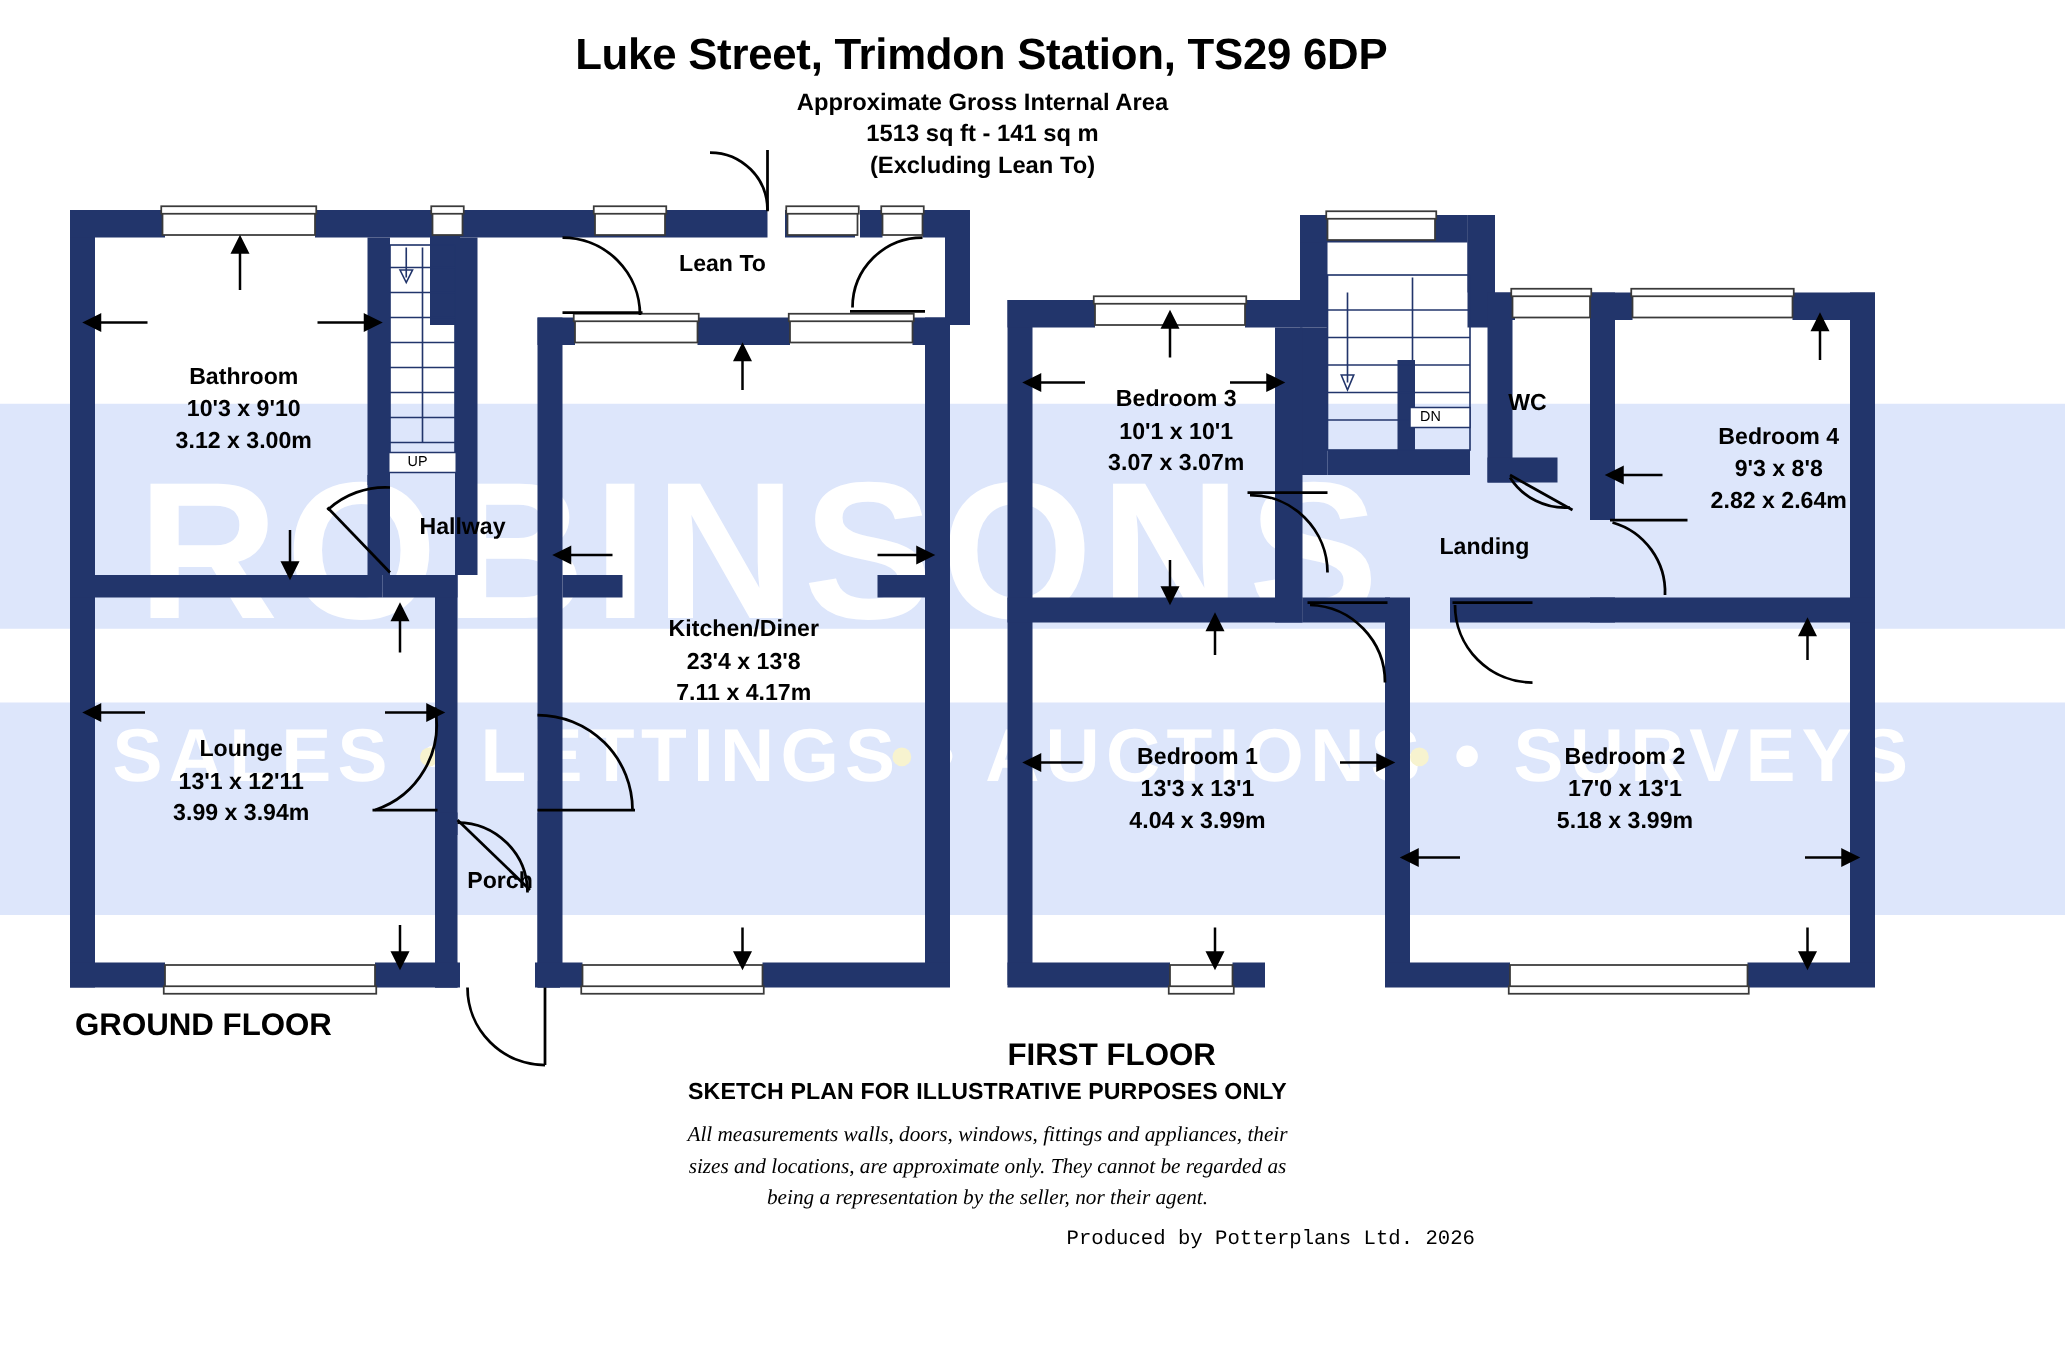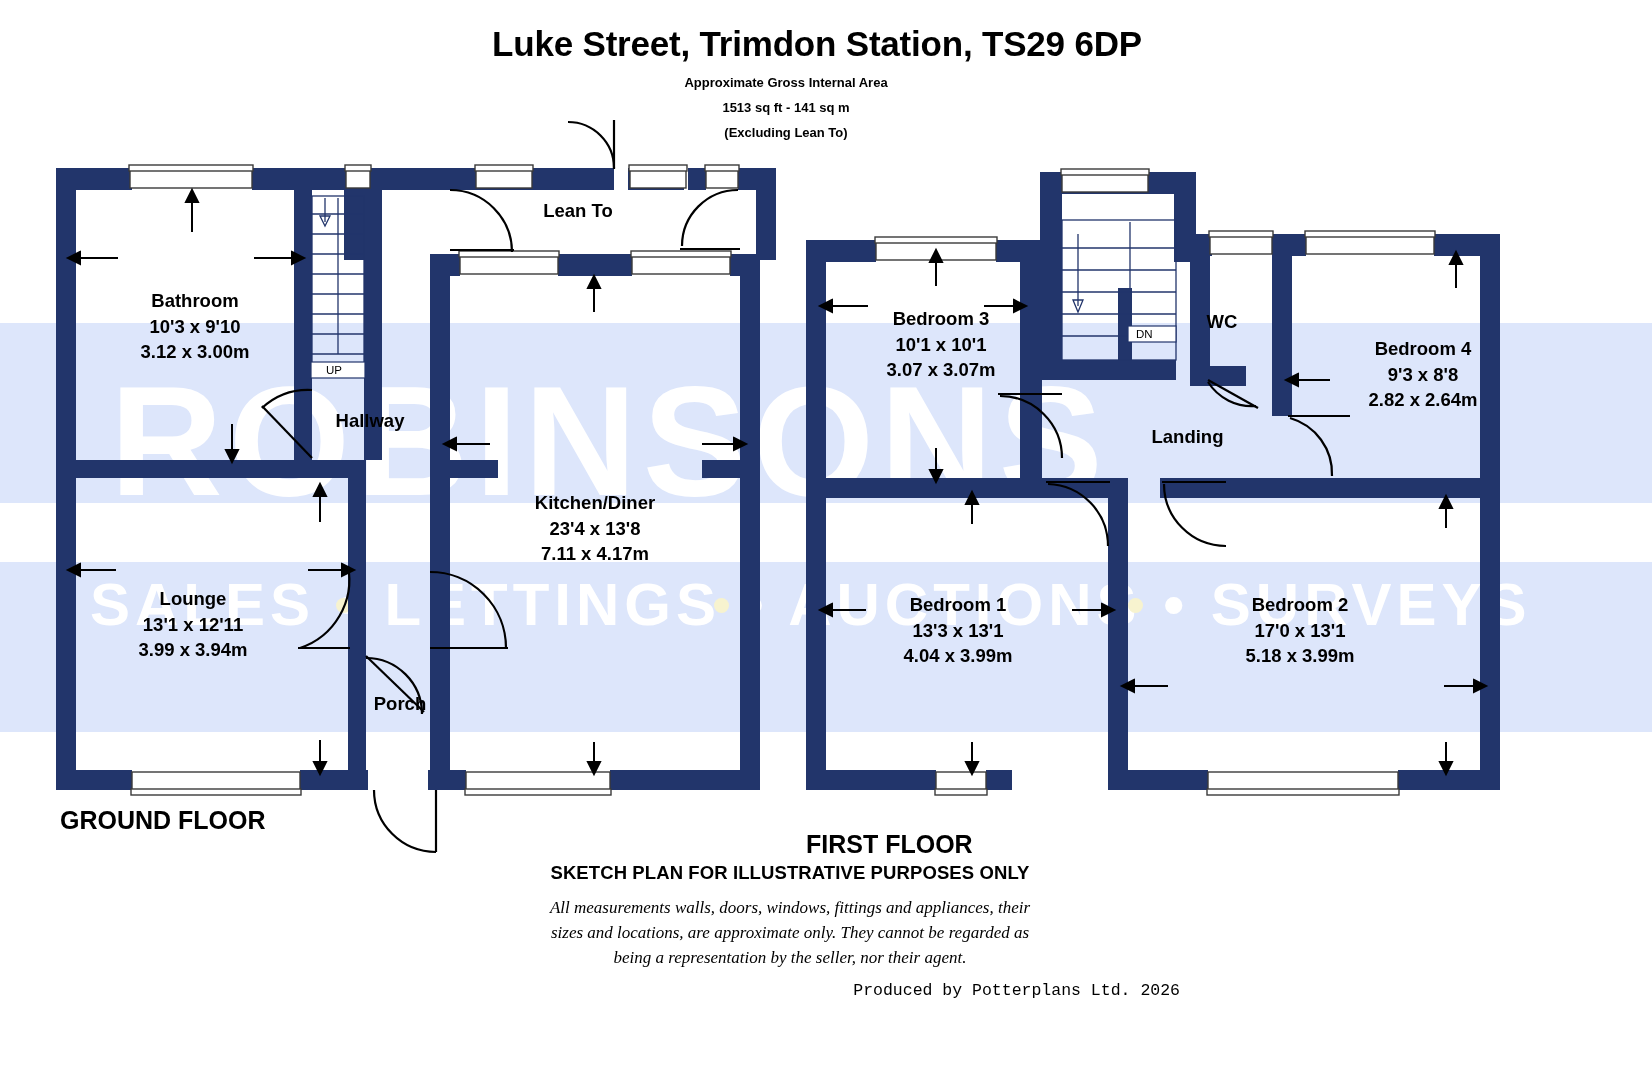--- a/index.html
+++ b/index.html
@@ -3,21 +3,21 @@
 <meta charset="utf-8">
 <title>Floor Plan</title>
 <style>
   html,body{margin:0;padding:0;background:#ffffff;}
   body{width:1652px;height:1080px;position:relative;overflow:hidden;
        font-family:"Liberation Sans",sans-serif;color:#000;}
   #plan{position:absolute;left:0;top:0;width:1652px;height:1080px;}
   .wm-band{position:absolute;left:0;width:1652px;background:#dde6fb;}
   .t-center{position:absolute;text-align:center;}
   .title{font-size:35px;font-weight:bold;letter-spacing:-0.2px;}
-  .sub{font-size:13px;font-weight:bold;line-height:25px;}
+  .sub{font-size:19px;font-weight:bold;line-height:25px;}
   .floorlbl{font-size:25px;font-weight:bold;}
   .sketch{font-size:18.5px;font-weight:bold;letter-spacing:0.1px;}
   .discl{font-size:17px;line-height:25.5px;font-family:"Liberation Serif",serif;font-style:italic;}
   .prod{font-size:16.5px;font-family:Liberation Mono, monospace;text-align:right;}
   .room{position:absolute;text-align:center;font-size:18.5px;font-weight:bold;
         line-height:25.5px;white-space:nowrap;}
   .rsmall{position:absolute;text-align:center;font-size:18.5px;font-weight:bold;white-space:nowrap;}
   .stairtxt{position:absolute;font-size:11.5px;font-family:"Liberation Sans",sans-serif;}
   .wmk{position:absolute;color:#ffffff;font-weight:bold;white-space:nowrap;}
   .wmk-main{font-size:156px;letter-spacing:6px;}
@@ -29,21 +29,21 @@
 
 <div class="wm-band" style="top:323px;height:180px;"></div>
 <div class="wm-band" style="top:562px;height:170px;"></div>
 
 <div class="wmk wmk-main" style="left:110px;top:352px;">ROBINSONS</div>
 <div class="wmk wmk-sub" style="left:90px;top:570px;">SALES • LETTINGS • AUCTIONS • SURVEYS</div>
 <div class="dot" style="left:336px;top:598px;width:15px;height:15px;"></div>
 <div class="dot" style="left:714px;top:598px;width:15px;height:15px;"></div>
 <div class="dot" style="left:1128px;top:598px;width:15px;height:15px;"></div>
 
-<div class="t-center title" style="left:0;top:24px;width:1570px;padding-left:32px;">Luke Street, Trimdon Station, TS29 6DP</div>
+<div class="t-center title" style="left:0;top:24px;width:1570px;">Luke Street, Trimdon Station, TS29 6DP</div>
 <div class="t-center sub" style="left:406px;top:70px;width:760px;">Approximate Gross Internal Area</div>
 <div class="t-center sub" style="left:406px;top:95px;width:760px;">1513 sq ft - 141 sq m</div>
 <div class="t-center sub" style="left:406px;top:120px;width:760px;">(Excluding Lean To)</div>
 
 <svg id="plan" viewBox="0 0 1652 1080" xmlns="http://www.w3.org/2000/svg">
   <g fill="#22356b" stroke="none">
 
     <rect x="56" y="168" width="20" height="620"></rect>
 
     <rect x="56" y="168" width="76" height="22"></rect>

